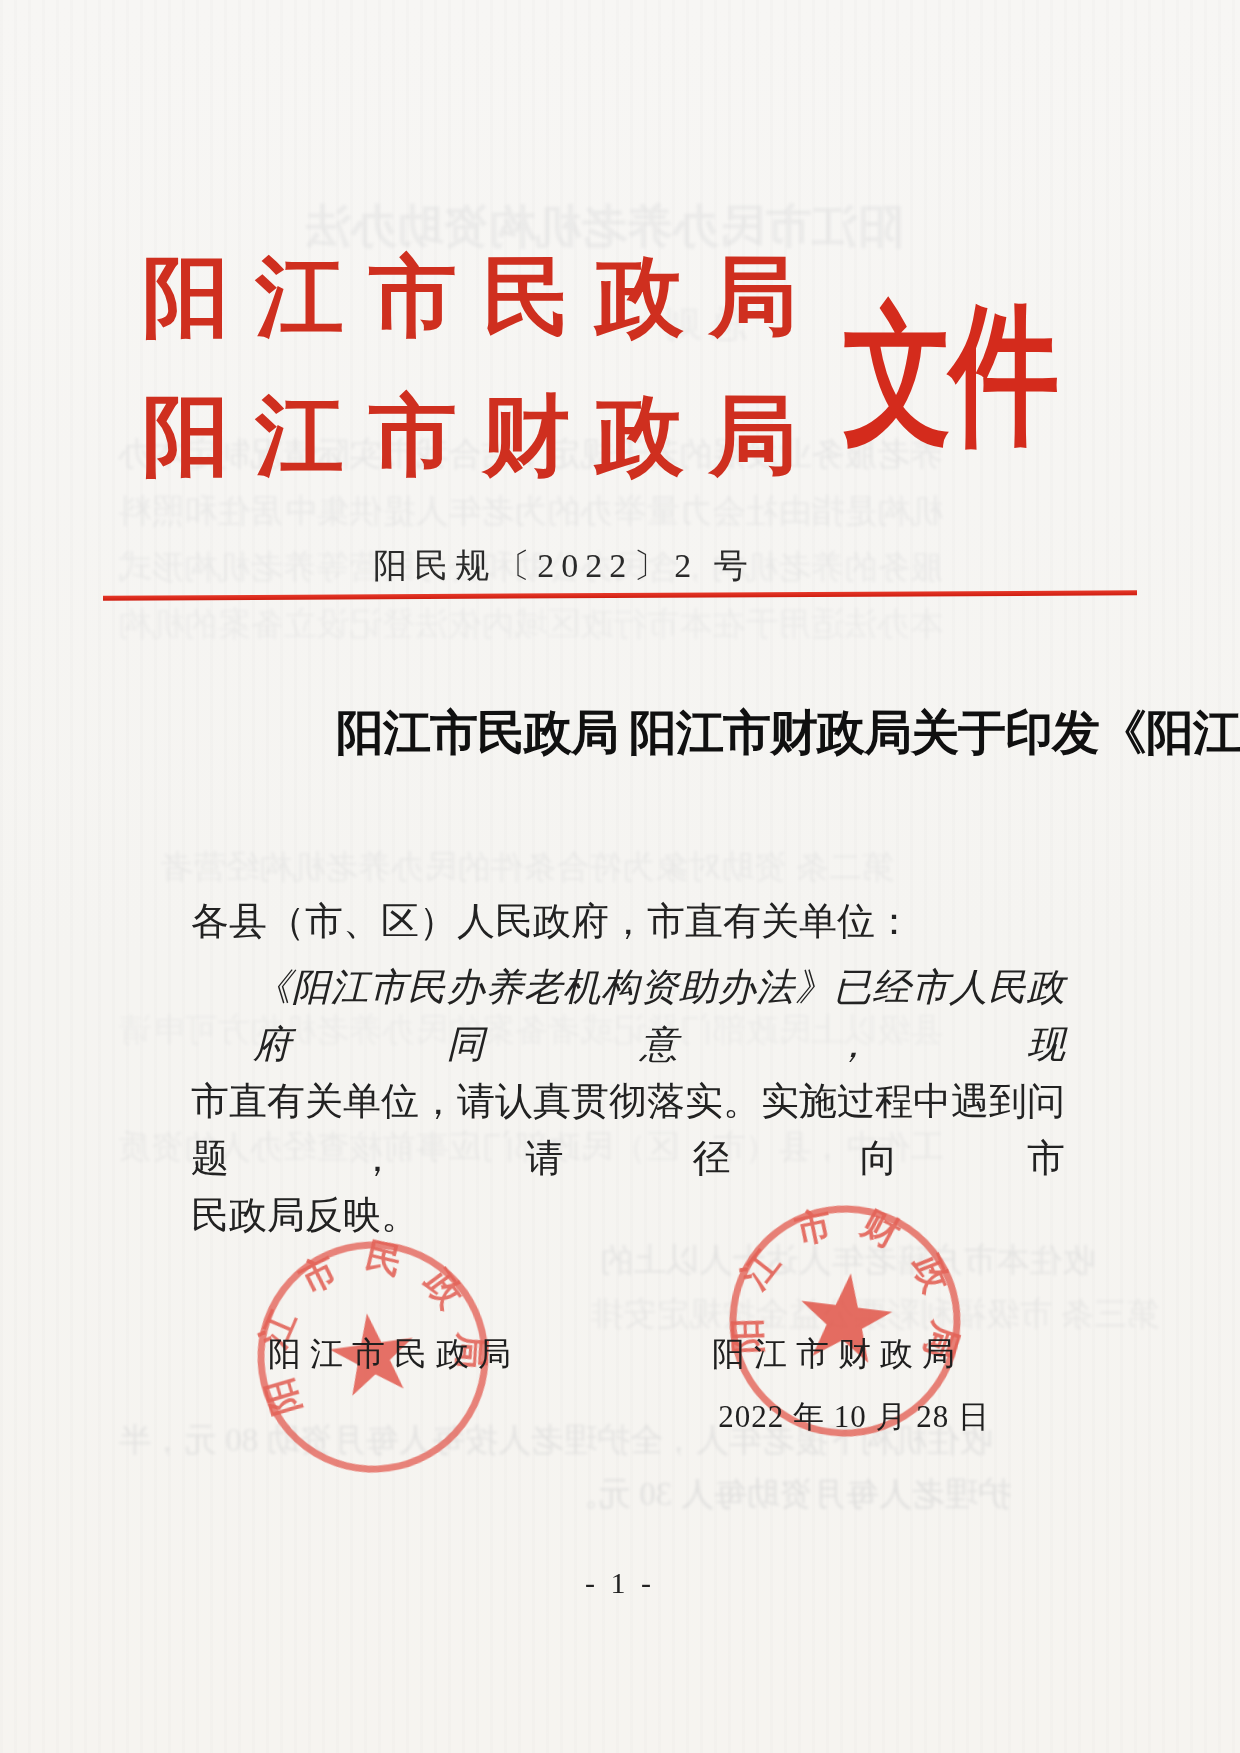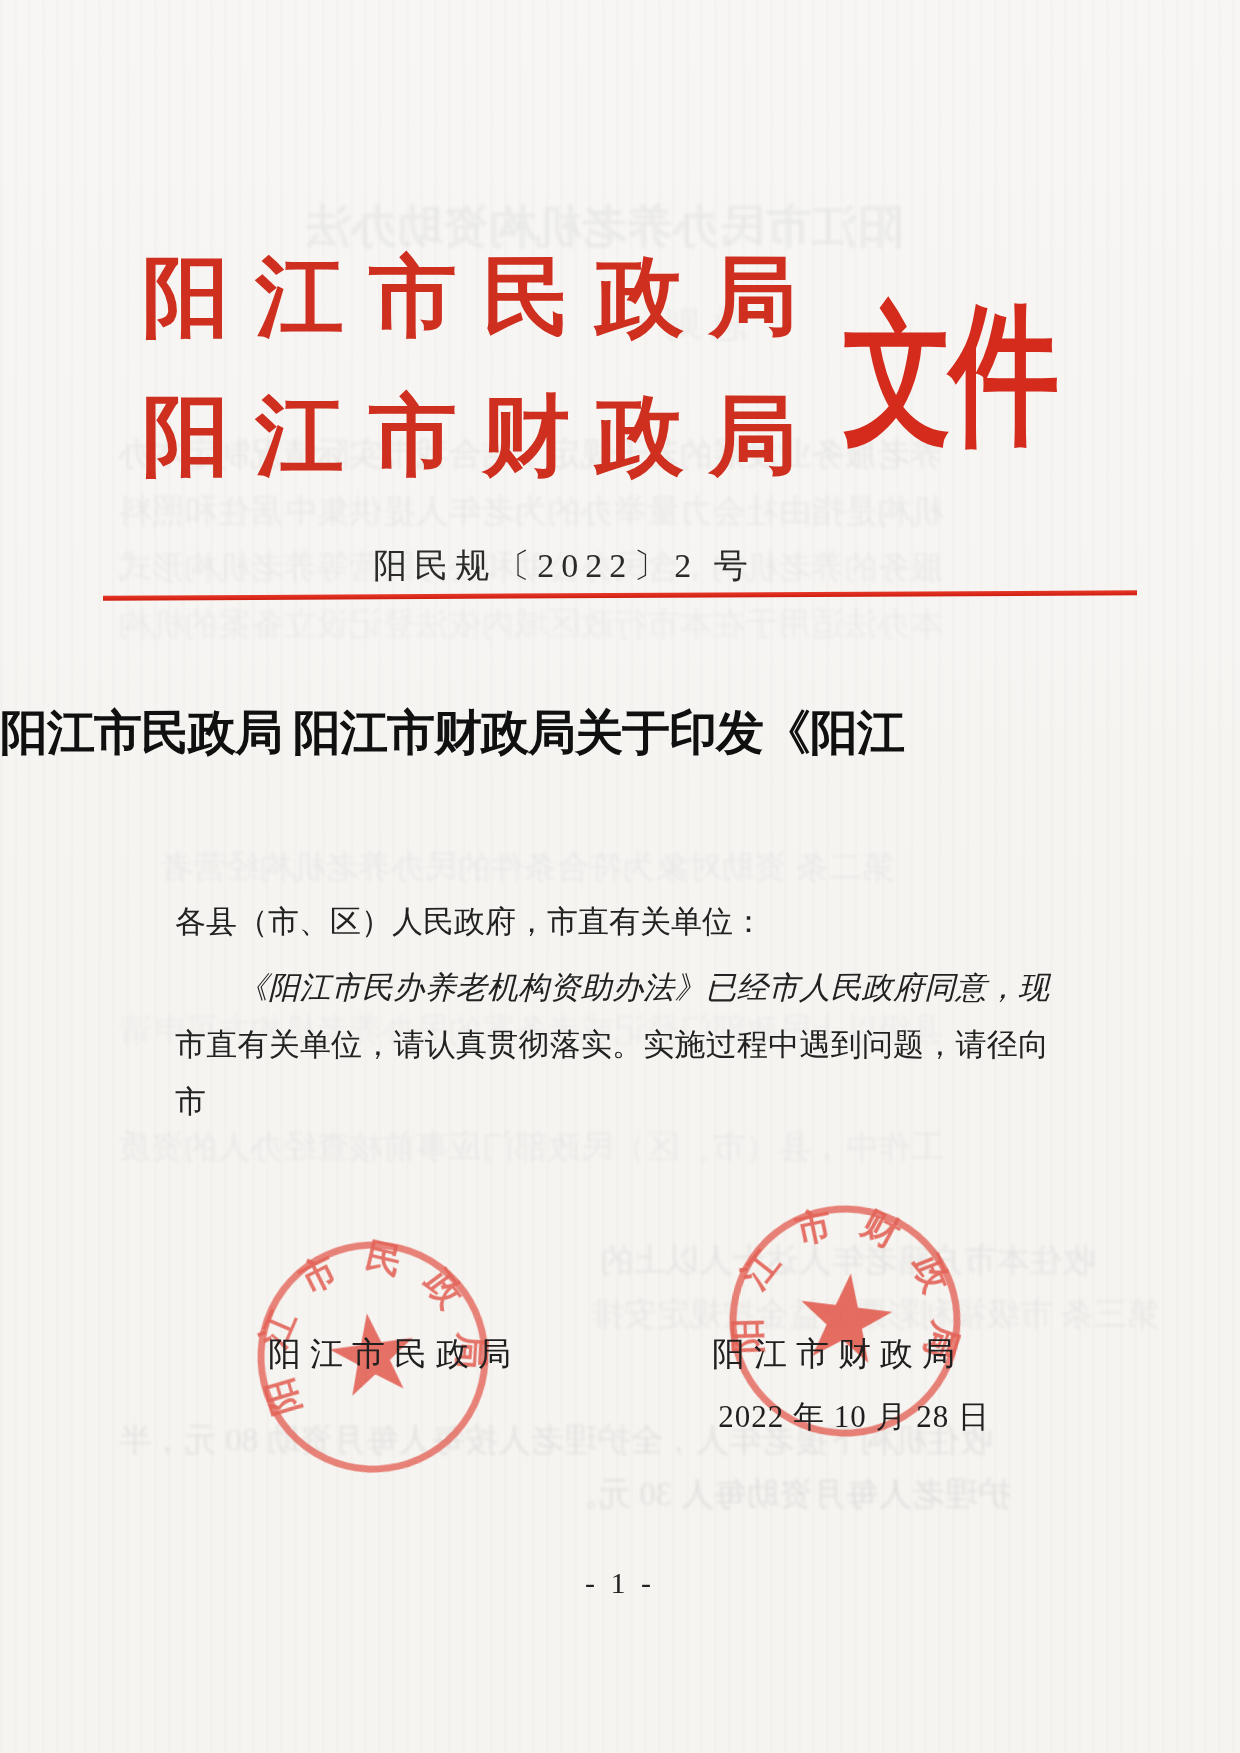--- a/index.html
+++ b/index.html
@@ -48,28 +48,28 @@
     position:absolute;left:6px;top:543px;width:1116px;text-align:center;
     font-size:34px;color:#2a2a2a;letter-spacing:7px;
   }
   .red-rule{
     position:absolute;left:103px;top:593px;width:1034px;height:5px;
     background:linear-gradient(180deg,#e6392a,#cf1d10);
     transform:rotate(-0.3deg);
   }
   
   .title{
-    position:absolute;left:0;top:694px;width:1240px;text-align:left;
+    position:absolute;left:0;top:694px;width:1240px;text-align:right;
     font-weight:700;color:#101010;font-size:48px;line-height:78px;
     letter-spacing:-1px;
   }
   
   .body-block{
-    position:absolute;left:175px;top:893px;width:874px;
-    font-size:31px;line-height:57px;color:#222;
+    position:absolute;left:191px;top:893px;width:874px;
+    font-size:38px;line-height:57px;color:#222;
   }
   .body-line{white-space:nowrap;}
   .body-line.fill{white-space:normal;text-align:justify;text-align-last:justify;text-justify:inter-character;}
   .body-line.indent{padding-left:62px;font-style:italic;}
   .body-line.first-para{margin-top:9px;}
   
   .seal{position:absolute;width:250px;height:250px;opacity:0.88;filter:blur(0.4px);}
   .seal-left{left:248px;top:1232px;transform:rotate(-8deg);}
   .seal-right{left:720px;top:1196px;transform:rotate(7deg);}
   .seal text{
@@ -124,20 +124,21 @@
   <div class="red-rule"></div>
 
   <div class="title">
     <div>阳江市民政局 阳江市财政局关于印发《阳江</div>
   </div>
 
   <div class="body-block">
     <div class="body-line">各县（市、区）人民政府，市直有关单位：</div>
     <div class="body-line fill indent first-para">《阳江市民办养老机构资助办法》已经市人民政府同意，现</div>
     <div class="body-line fill">市直有关单位，请认真贯彻落实。实施过程中遇到问题，请径向市</div>
+    <div class="body-line">民政局反映。</div>
   </div>
 
   <svg class="seal seal-left" viewBox="-125 -125 250 250">
     <circle cx="0" cy="0" r="112" fill="none" stroke="#e25347" stroke-width="7" opacity="0.8"></circle>
     <polygon opacity="0.85" fill="#df4437" points="0,-44 10.3,-13.6 42,-13.6 16.3,5.2 25.9,35.6 0,17.6 -25.9,35.6 -16.3,5.2 -42,-13.6 -10.3,-13.6"></polygon>
     <defs>
         <path id="arcL" d="M -74.5 43 A 86 86 0 1 1 74.5 43" fill="none"></path>
       </defs>
     <text opacity="0.88"><textPath href="#arcL" startOffset="2">阳江市民政局</textPath></text>
   </svg>

